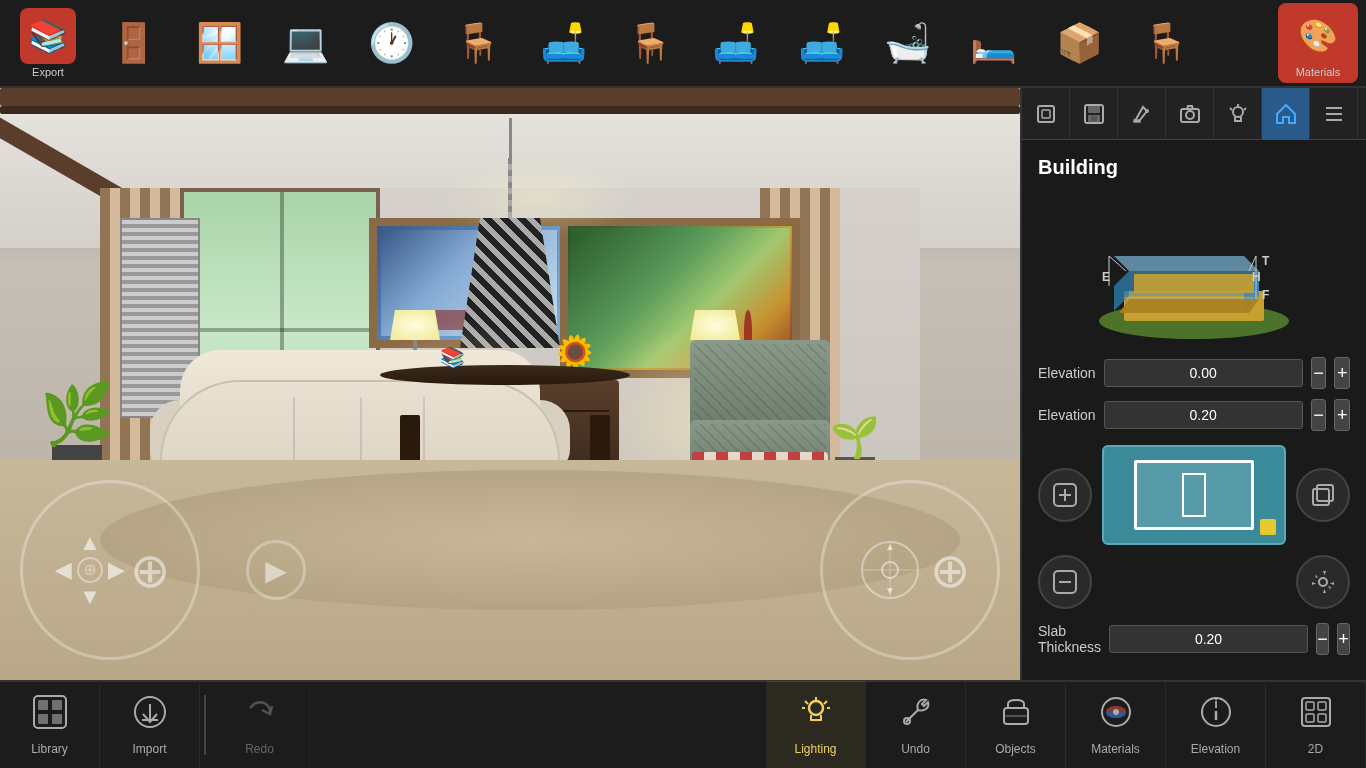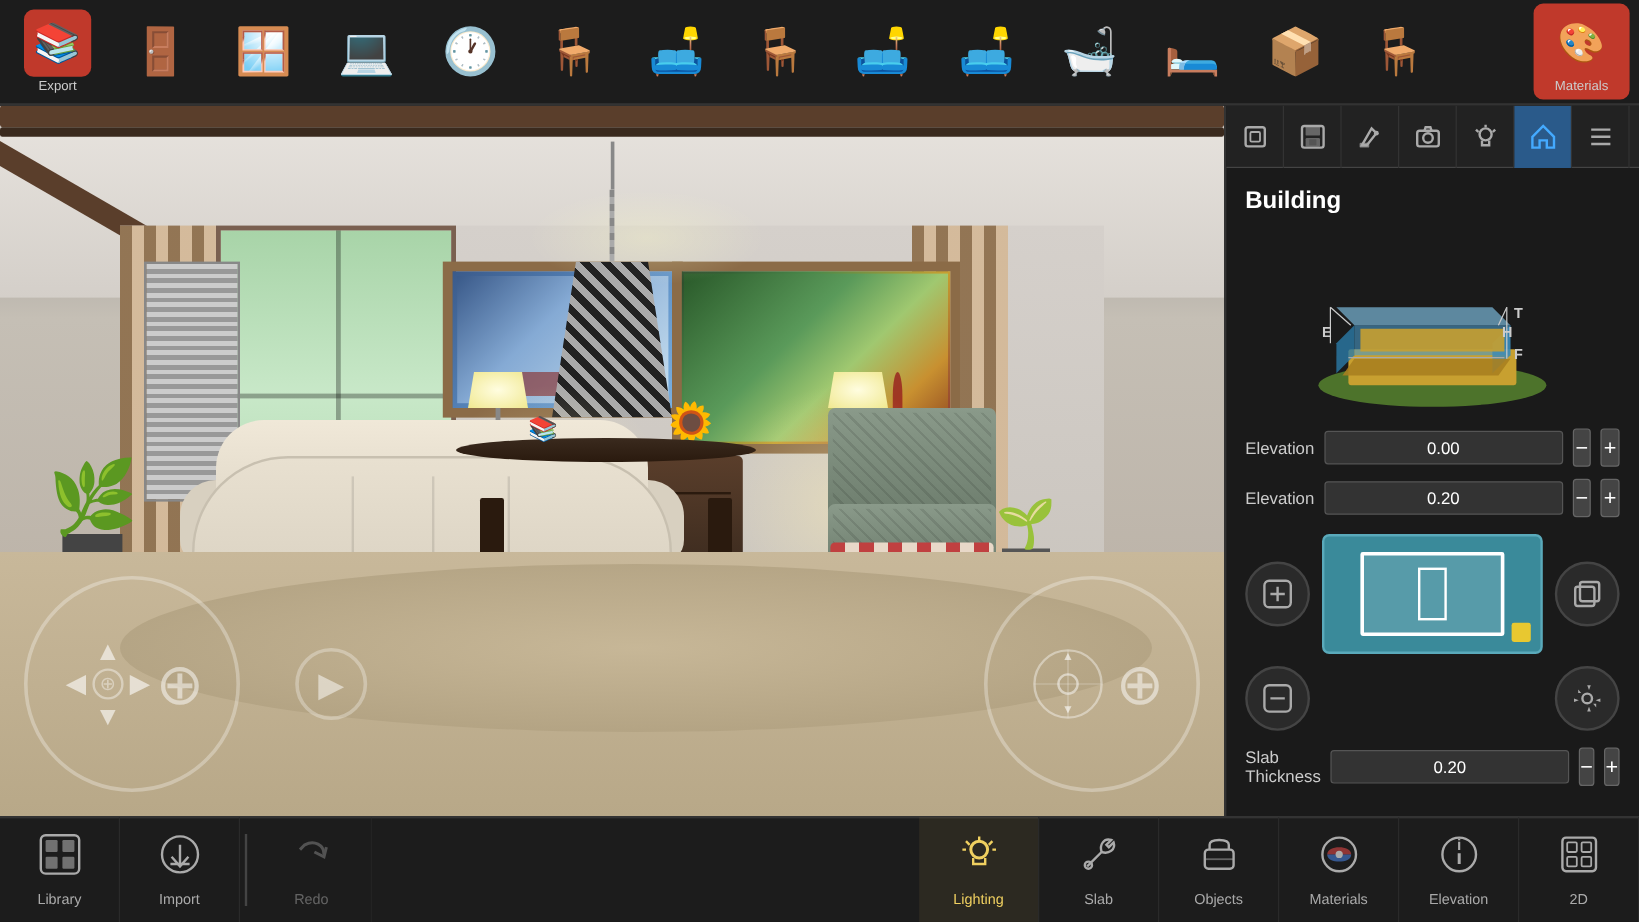--- a/index.html
+++ b/index.html
@@ -1084,21 +1084,21 @@
     <span class="bt-label">Lighting</span>
   </div>
 
   <div class="bottom-tool">
     <div class="bt-icon">
       <svg width="36" height="36" viewBox="0 0 36 36">
         <path d="M8 28 L20 16 C18 10 22 4 28 6 L24 10 L26 12 L30 8 C32 14 26 18 20 16 L8 28 Z" fill="none" stroke="#aaa" stroke-width="2"></path>
         <circle cx="9" cy="27" r="3" fill="none" stroke="#aaa" stroke-width="2"></circle>
       </svg>
     </div>
-    <span class="bt-label">Slab</span>
+    <span class="bt-label">Undo</span>
   </div>
 
   <div class="bottom-tool">
     <div class="bt-icon">
       <svg width="36" height="36" viewBox="0 0 36 36">
         <rect x="6" y="14" width="24" height="16" rx="3" fill="none" stroke="#aaa" stroke-width="2"></rect>
         <path d="M10 14 L10 10 C10 7 14 6 18 6 C22 6 26 7 26 10 L26 14" fill="none" stroke="#aaa" stroke-width="2"></path>
         <line x1="6" y1="22" x2="30" y2="22" stroke="#aaa" stroke-width="1.5" opacity="0.5"></line>
       </svg>
     </div>

